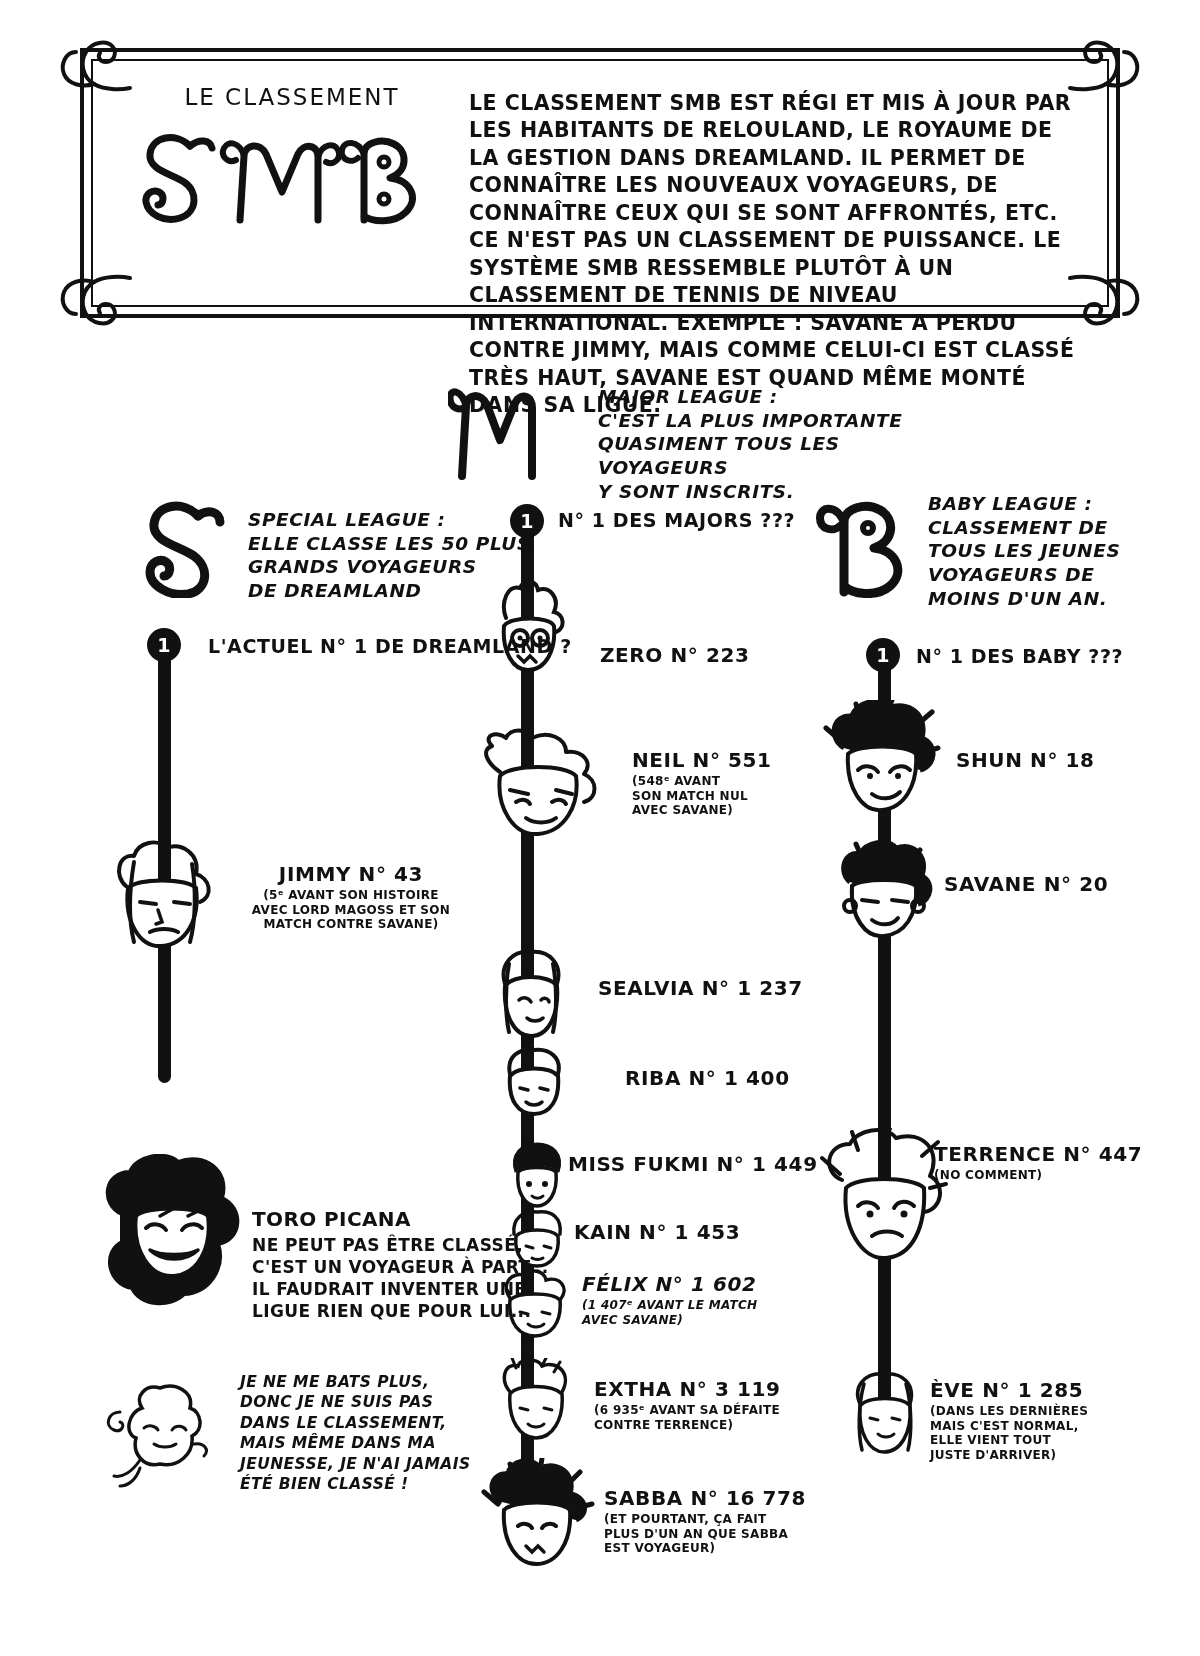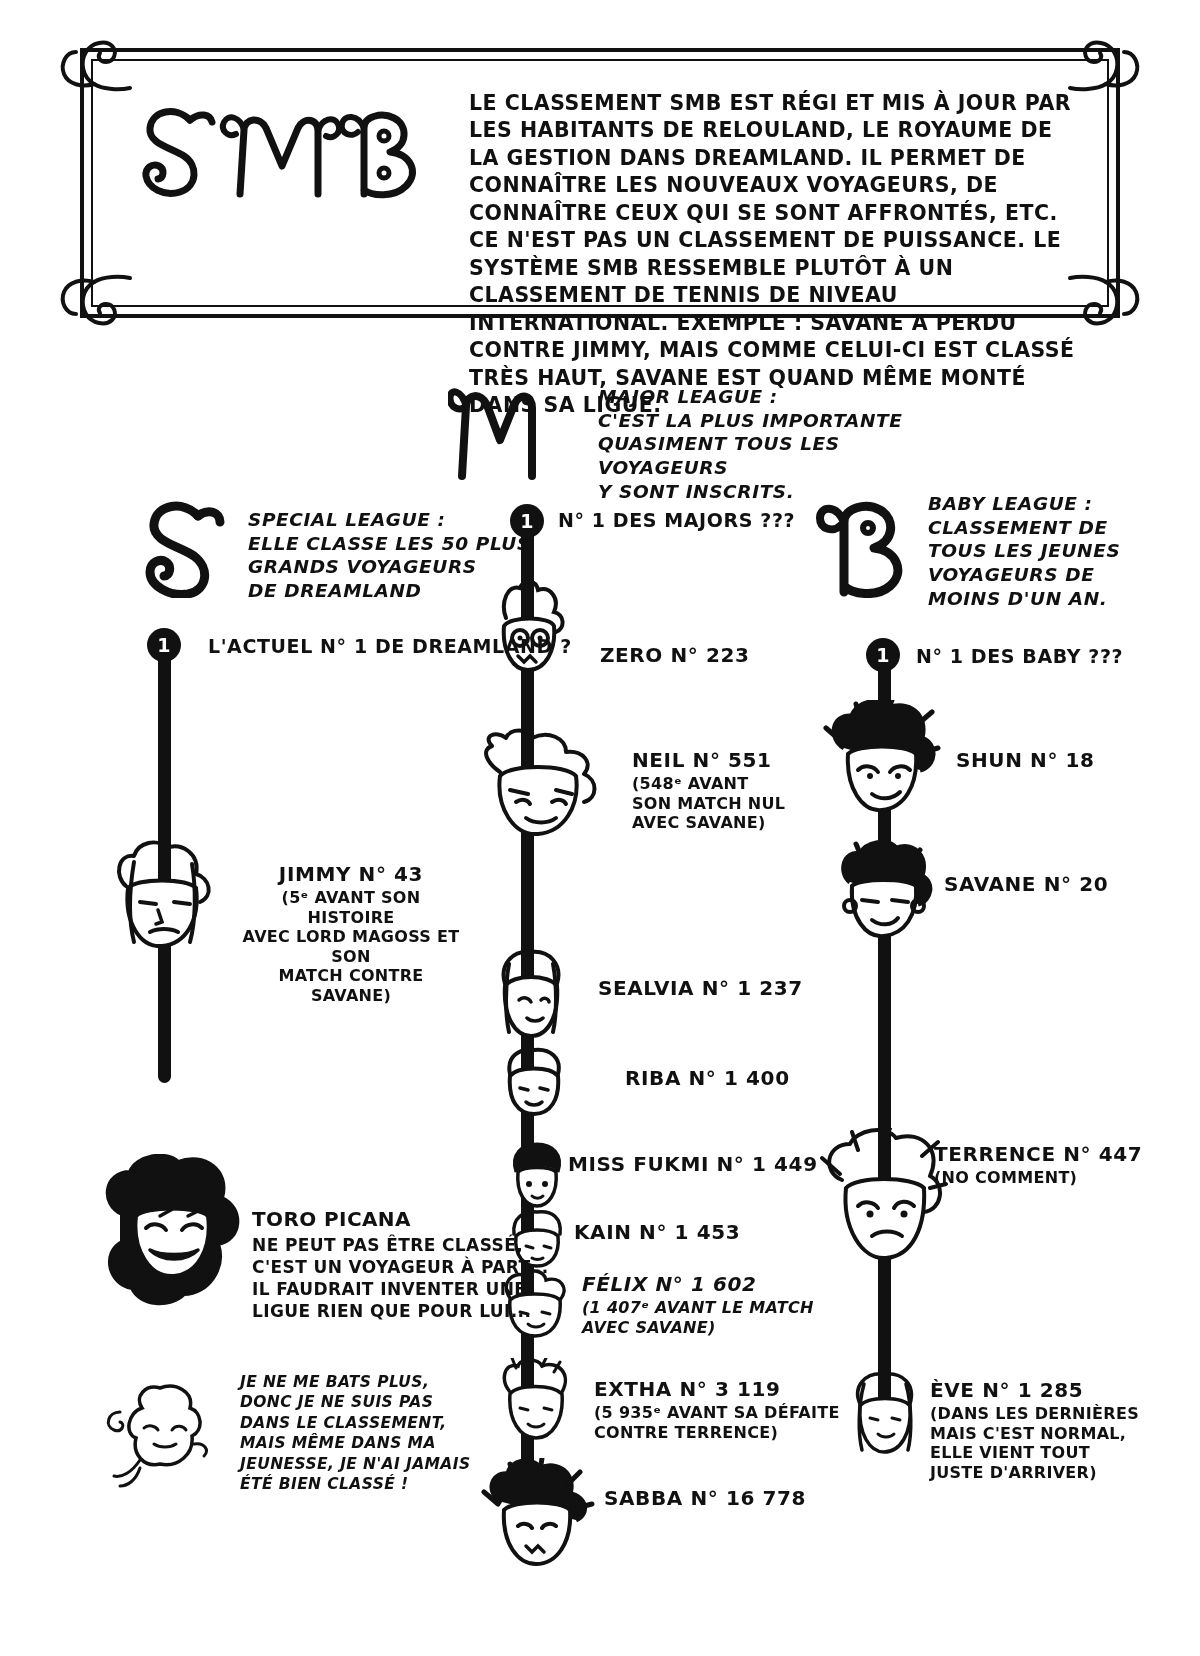--- a/index.html
+++ b/index.html
@@ -113,21 +113,21 @@
     letter-spacing: .6px;
   }
 
   .entry-name {
     font-size: 20px;
     font-weight: 700;
     letter-spacing: .6px;
     white-space: nowrap;
   }
   .entry-note {
-    font-size: 16px;
+    font-size: 12px;
     line-height: 1.22;
     font-weight: 600;
     letter-spacing: .3px;
     margin-top: 2px;
   }
   .entry-text {
     position: absolute;
   }
   .face {
     position: absolute;
@@ -169,20 +169,21 @@
   <svg class="corner-swirl corner-bl" viewBox="0 0 78 64">
     <path d="M74,60 C64,62 48,62 38,56 C26,49 24,34 30,24 C36,14 50,12 56,18 C62,24 58,34 50,34 C44,34 41,29 44,25" fill="none" stroke="#111" stroke-width="4" stroke-linecap="round"></path>
     <path d="M38,56 C26,60 12,56 8,46 C4,36 10,24 20,24" fill="none" stroke="#111" stroke-width="4" stroke-linecap="round"></path>
   </svg>
   <svg class="corner-swirl corner-br" viewBox="0 0 78 64">
     <path d="M74,60 C64,62 48,62 38,56 C26,49 24,34 30,24 C36,14 50,12 56,18 C62,24 58,34 50,34 C44,34 41,29 44,25" fill="none" stroke="#111" stroke-width="4" stroke-linecap="round"></path>
     <path d="M38,56 C26,60 12,56 8,46 C4,36 10,24 20,24" fill="none" stroke="#111" stroke-width="4" stroke-linecap="round"></path>
   </svg>
 
   <div id="header-left">
+    <div id="header-kicker">LE CLASSEMENT</div>
     <svg id="header-logo" viewBox="0 0 320 130">
 
       <path d="M58,30 C44,16 20,20 18,38 C16,54 40,58 52,66 C66,75 66,96 48,102 C32,107 16,98 14,86 C13,78 20,73 27,76 C33,79 32,88 26,89" fill="none" stroke="#111" stroke-width="7" stroke-linecap="round"></path>
       <path d="M58,30 C68,22 78,24 80,32" fill="none" stroke="#111" stroke-width="7" stroke-linecap="round"></path>
 
       <path d="M108,104 L112,40 C113,28 128,26 134,38 L150,76 L166,38 C172,26 186,29 186,41 L186,104" fill="none" stroke="#111" stroke-width="7" stroke-linecap="round" stroke-linejoin="round"></path>
       <path d="M112,40 C108,26 96,24 92,32 C88,40 96,48 104,44" fill="none" stroke="#111" stroke-width="6" stroke-linecap="round"></path>
       <path d="M186,41 C190,28 202,26 206,34 C210,42 202,50 194,46" fill="none" stroke="#111" stroke-width="6" stroke-linecap="round"></path>
 
       <path d="M232,104 L232,38 C232,26 250,22 262,28 C276,35 276,56 258,62 C278,64 288,82 274,96 C262,108 240,106 232,100" fill="none" stroke="#111" stroke-width="7" stroke-linecap="round" stroke-linejoin="round"></path>
@@ -291,33 +292,36 @@
 
 <svg class="face" style="left:494px; top:1358px; width:84px; height:92px;" viewBox="0 0 84 92">
   <path d="M16,34 C6,22 10,4 24,8 C26,0 44,0 48,8 C64,2 78,16 68,34" fill="none" stroke="#111" stroke-width="3.5" stroke-linecap="round"></path>
   <path d="M22,10 L18,0 M34,8 L32,0 M48,8 L52,0 M60,14 L66,4" stroke="#111" stroke-width="3" stroke-linecap="round"></path>
   <path d="M16,36 C14,62 26,80 42,80 C58,80 70,62 68,36 C58,26 24,26 16,36 Z" fill="#fff" stroke="#111" stroke-width="3.5"></path>
   <path d="M26,50 L34,52 M50,50 L58,52" stroke="#111" stroke-width="3" stroke-linecap="round"></path>
   <path d="M34,66 C38,70 46,70 50,66" fill="none" stroke="#111" stroke-width="3" stroke-linecap="round"></path>
 </svg>
 <div class="entry-text" style="left:594px; top:1377px;">
   <div class="entry-name">EXTHA N° 3 119</div>
-  <div class="entry-note" style="white-space:pre-line;">(5 935ᵉ AVANT SA DÉFAITE
+  <div class="entry-note" style="white-space:pre-line;">(6 935ᵉ AVANT SA DÉFAITE
 CONTRE TERRENCE)</div>
 </div>
 
 <svg class="face" style="left:476px; top:1458px; width:120px; height:120px;" viewBox="0 0 120 120">
   <path d="M26,44 C10,36 14,14 32,16 C34,2 56,-2 64,10 C82,2 100,16 94,36 C110,38 114,56 100,62" fill="#111" stroke="#111" stroke-width="5" stroke-linejoin="round"></path>
   <path d="M22,46 L8,34 M40,22 L34,6 M64,14 L66,0 M92,26 L104,14 M100,50 L116,46" stroke="#111" stroke-width="5" stroke-linecap="round"></path>
   <path d="M28,52 C26,86 42,106 60,106 C80,106 96,86 94,52 C84,42 38,42 28,52 Z" fill="#fff" stroke="#111" stroke-width="4"></path>
   <path d="M42,68 C46,64 54,66 56,70 M66,70 C68,66 76,64 80,68" fill="none" stroke="#111" stroke-width="4" stroke-linecap="round"></path>
   <path d="M50,88 L56,94 L62,88 L68,94" fill="none" stroke="#111" stroke-width="3.5" stroke-linecap="round"></path>
 </svg>
 <div class="entry-text" style="left:604px; top:1486px;">
   <div class="entry-name">SABBA N° 16 778</div>
+  <div class="entry-note" style="white-space:pre-line;">(ET POURTANT, ÇA FAIT
+PLUS D'UN AN QUE SABBA
+EST VOYAGEUR)</div>
 </div>
 
 <svg class="col-letter" style="left:136px; top:490px; width:92px; height:108px;" viewBox="0 0 92 108">
   <path d="M62,26 C48,10 20,14 18,34 C16,52 44,56 58,66 C74,78 72,100 52,104 C34,107 14,96 14,82 C14,72 24,68 30,72 C36,76 34,86 28,86" fill="none" stroke="#111" stroke-width="9" stroke-linecap="round"></path>
   <path d="M62,26 C72,18 84,22 84,32" fill="none" stroke="#111" stroke-width="9" stroke-linecap="round"></path>
 </svg>
 <div class="league-desc" style="left:248px; top:508px; width:300px; white-space:pre-line;">SPECIAL LEAGUE :
 ELLE CLASSE LES 50 PLUS
 GRANDS VOYAGEURS
 DE DREAMLAND</div>

